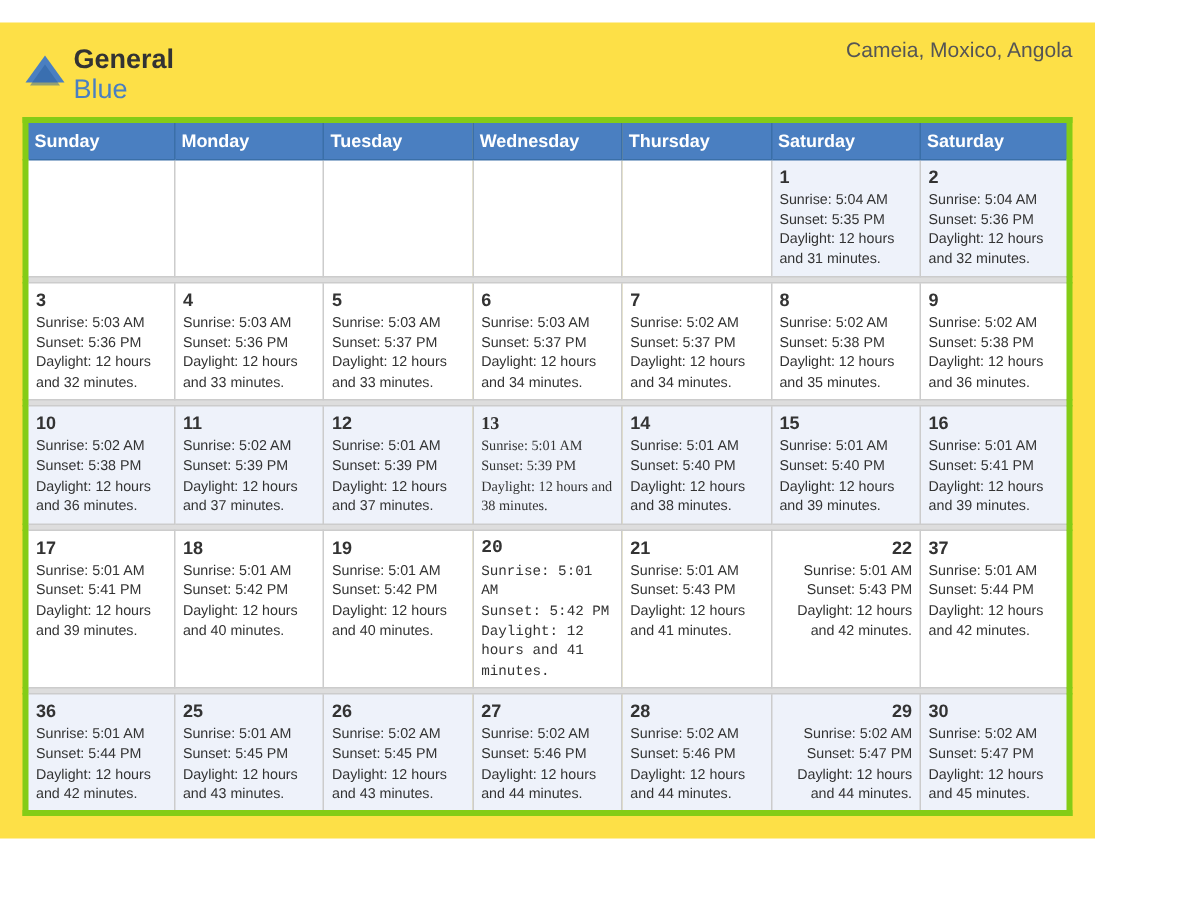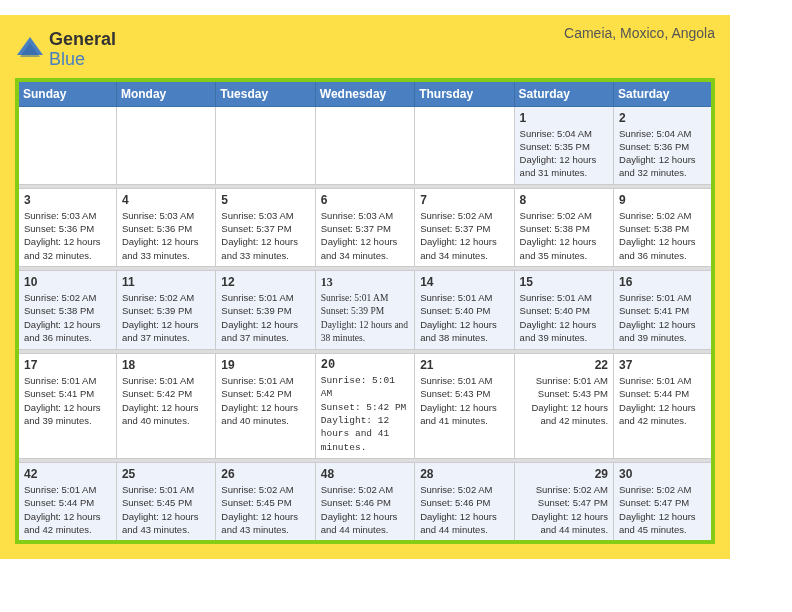--- a/index.html
+++ b/index.html
@@ -244,33 +244,33 @@
           <td style="background-color: rgb(255, 255, 255);">
             <span class="day-number">37</span>
             <span style="display: block; line-height: 1.4;">Sunrise: 5:01 AM<br>Sunset: 5:44 PM<br>Daylight: 12 hours and 42 minutes.</span>
           </td>
         </tr>
         <tr>
           <td colspan="7" style="height: 4px; background-color: rgb(221, 221, 221); padding: 0px;"></td>
         </tr>
         <tr>
           <td style="background-color: rgb(238, 242, 250);">
-            <span class="day-number">42</span>
+            <span class="day-number">36</span>
             <span style="display: block; line-height: 1.4;">Sunrise: 5:01 AM<br>Sunset: 5:44 PM<br>Daylight: 12 hours and 42 minutes.</span>
           </td>
           <td style="background-color: rgb(238, 242, 250);">
             <span class="day-number">25</span>
             <span style="display: block; line-height: 1.4;">Sunrise: 5:01 AM<br>Sunset: 5:45 PM<br>Daylight: 12 hours and 43 minutes.</span>
           </td>
           <td style="background-color: rgb(238, 242, 250);">
             <span class="day-number">26</span>
             <span style="display: block; line-height: 1.4;">Sunrise: 5:02 AM<br>Sunset: 5:45 PM<br>Daylight: 12 hours and 43 minutes.</span>
           </td>
           <td style="background-color: rgb(238, 242, 250);">
-            <span class="day-number">48</span>
+            <span class="day-number">27</span>
             <span style="display: block; line-height: 1.4;">Sunrise: 5:02 AM<br>Sunset: 5:46 PM<br>Daylight: 12 hours and 44 minutes.</span>
           </td>
           <td style="background-color: rgb(238, 242, 250);">
             <span class="day-number">28</span>
             <span style="display: block; line-height: 1.4;">Sunrise: 5:02 AM<br>Sunset: 5:46 PM<br>Daylight: 12 hours and 44 minutes.</span>
           </td>
           <td style="background-color: rgb(238, 242, 250); text-align: right;">
             <span class="day-number">29</span>
             <span style="display: block; line-height: 1.4;">Sunrise: 5:02 AM<br>Sunset: 5:47 PM<br>Daylight: 12 hours and 44 minutes.</span>
           </td>

